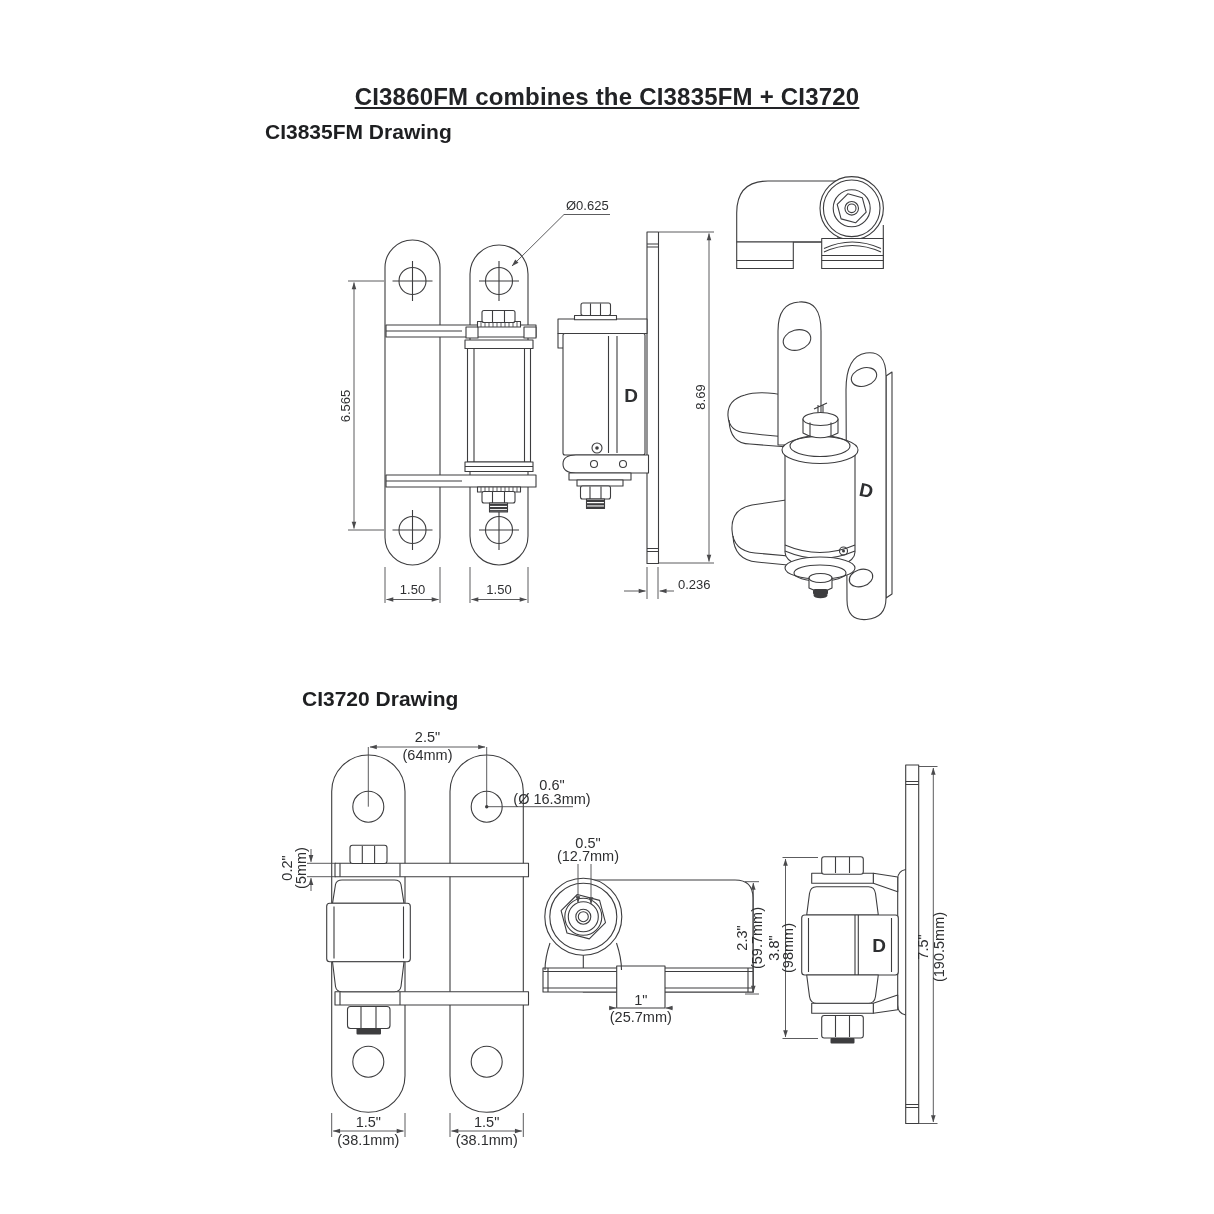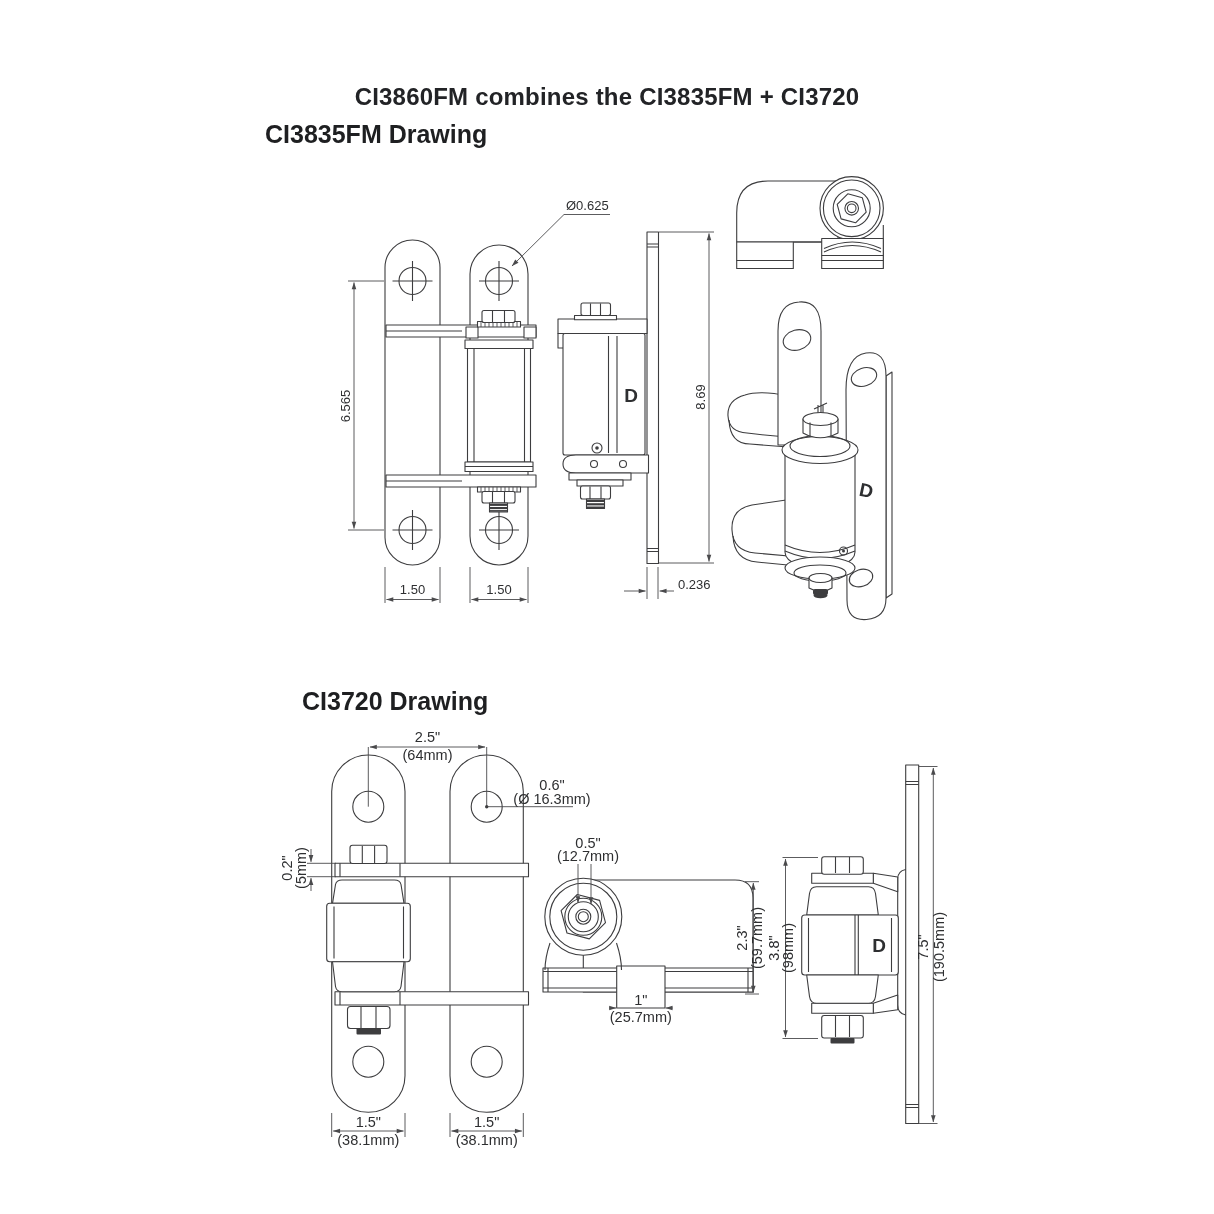--- a/index.html
+++ b/index.html
@@ -1,20 +1,20 @@
 <!DOCTYPE html>
 <html><head>
 <meta charset="utf-8">
 <style>
   html,body { margin:0; padding:0; background:#fff; }
   .page { position:relative; width:1214px; height:1214px; background:#ffffff; overflow:hidden;
           font-family:"Liberation Sans", sans-serif; }
   .title { position:absolute; top:83px; left:0; width:100%; text-align:center;
-           font-size:24px; font-weight:700; color:#222326; letter-spacing:.2px; }
-  .heading { position:absolute; font-size:25px; font-weight:700; color:#1e1f21; }
+           font-size:24px; font-weight:700; color:#222326; letter-spacing:.2px;text-decoration:underline; }
+  .heading { position:absolute; font-size:21px; font-weight:700; color:#1e1f21; }
   .h1 { top:120px; left:265px; }
   .h2 { top:687px; left:266px;margin-left:36px; }
   svg { position:absolute; overflow:visible; }
   .ln  { fill:none; stroke:#3d3d3f; stroke-width:1.1; stroke-linejoin:round; stroke-linecap:butt; }
   .fw  { fill:#ffffff; stroke:#3d3d3f; stroke-width:1.1; stroke-linejoin:round; }
   .dk  { fill:#3d3d3f; stroke:none; }
   .dim { fill:none; stroke:#4a4a4c; stroke-width:0.9; }
   svg text { font-family:"Liberation Sans", sans-serif; fill:#2e2f31; }
   .t13 { font-size:13px; }
   .t14 { font-size:14.5px; }

